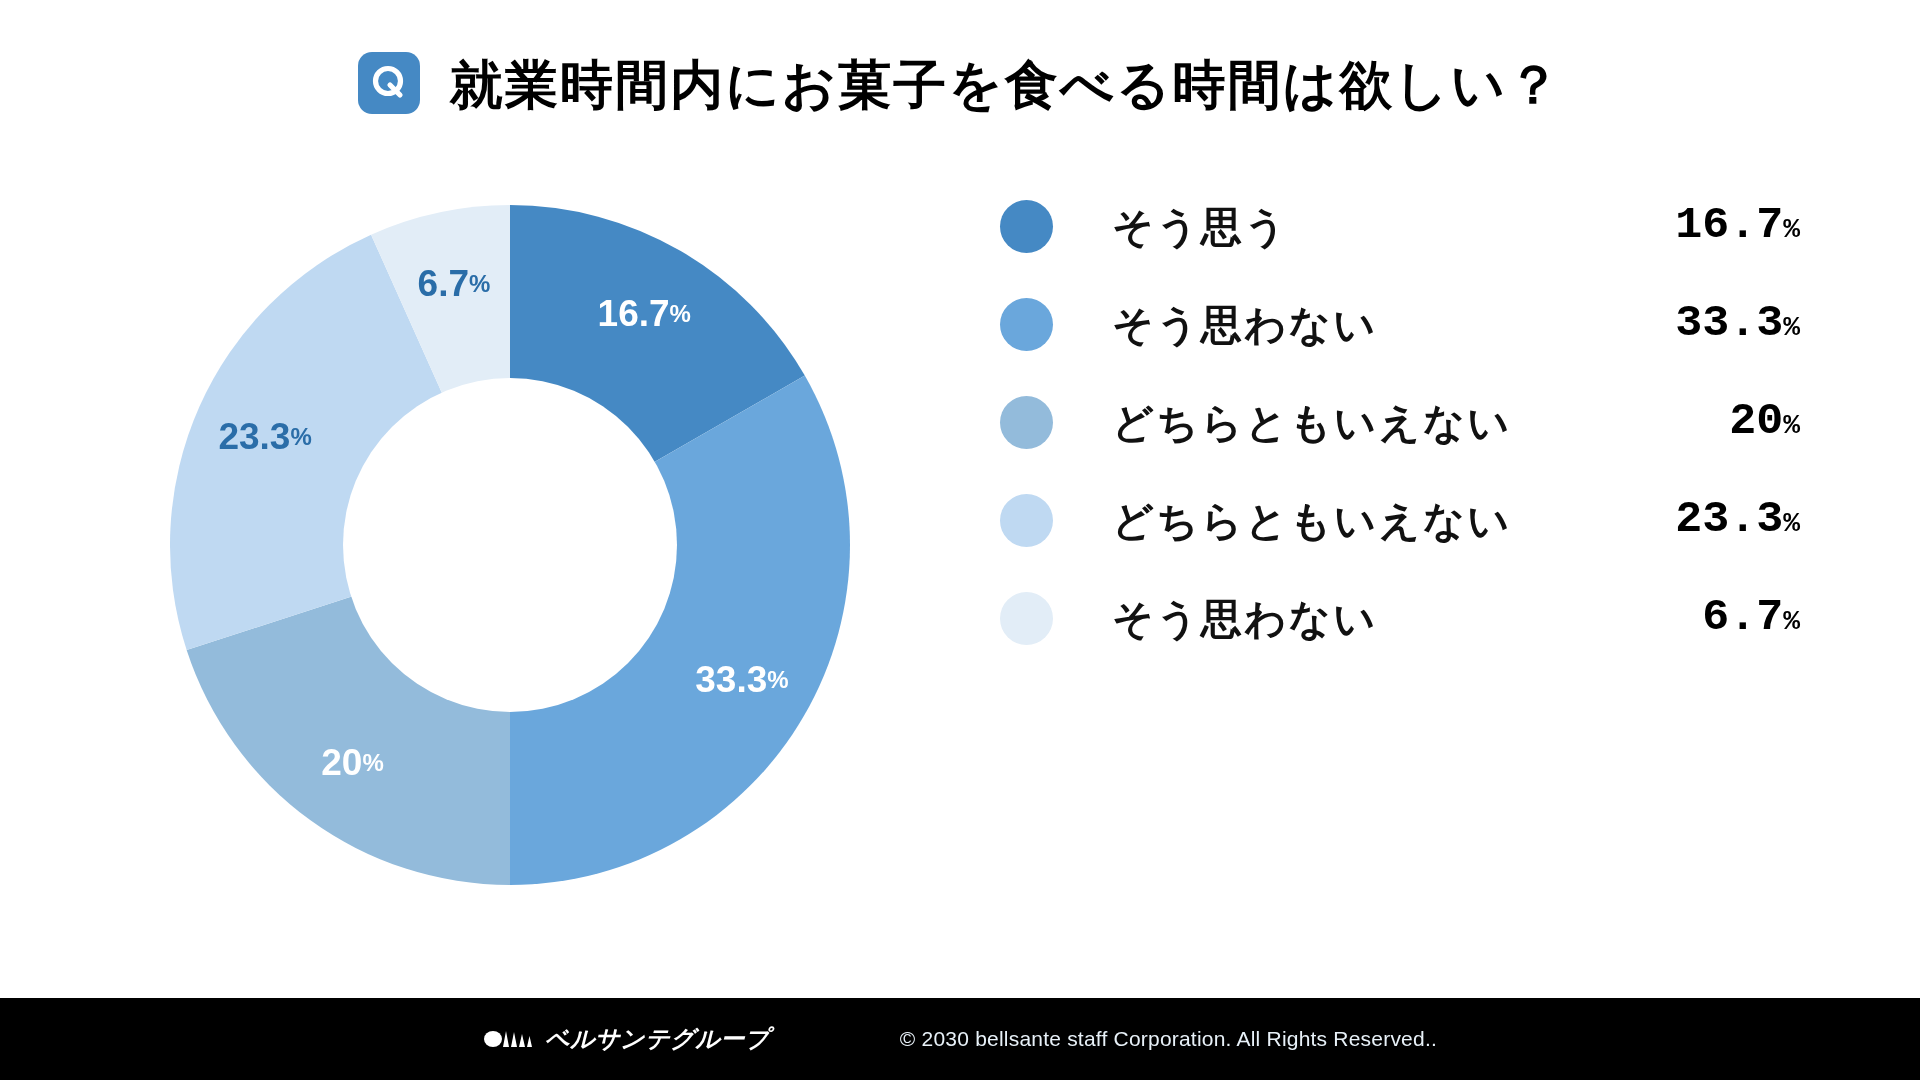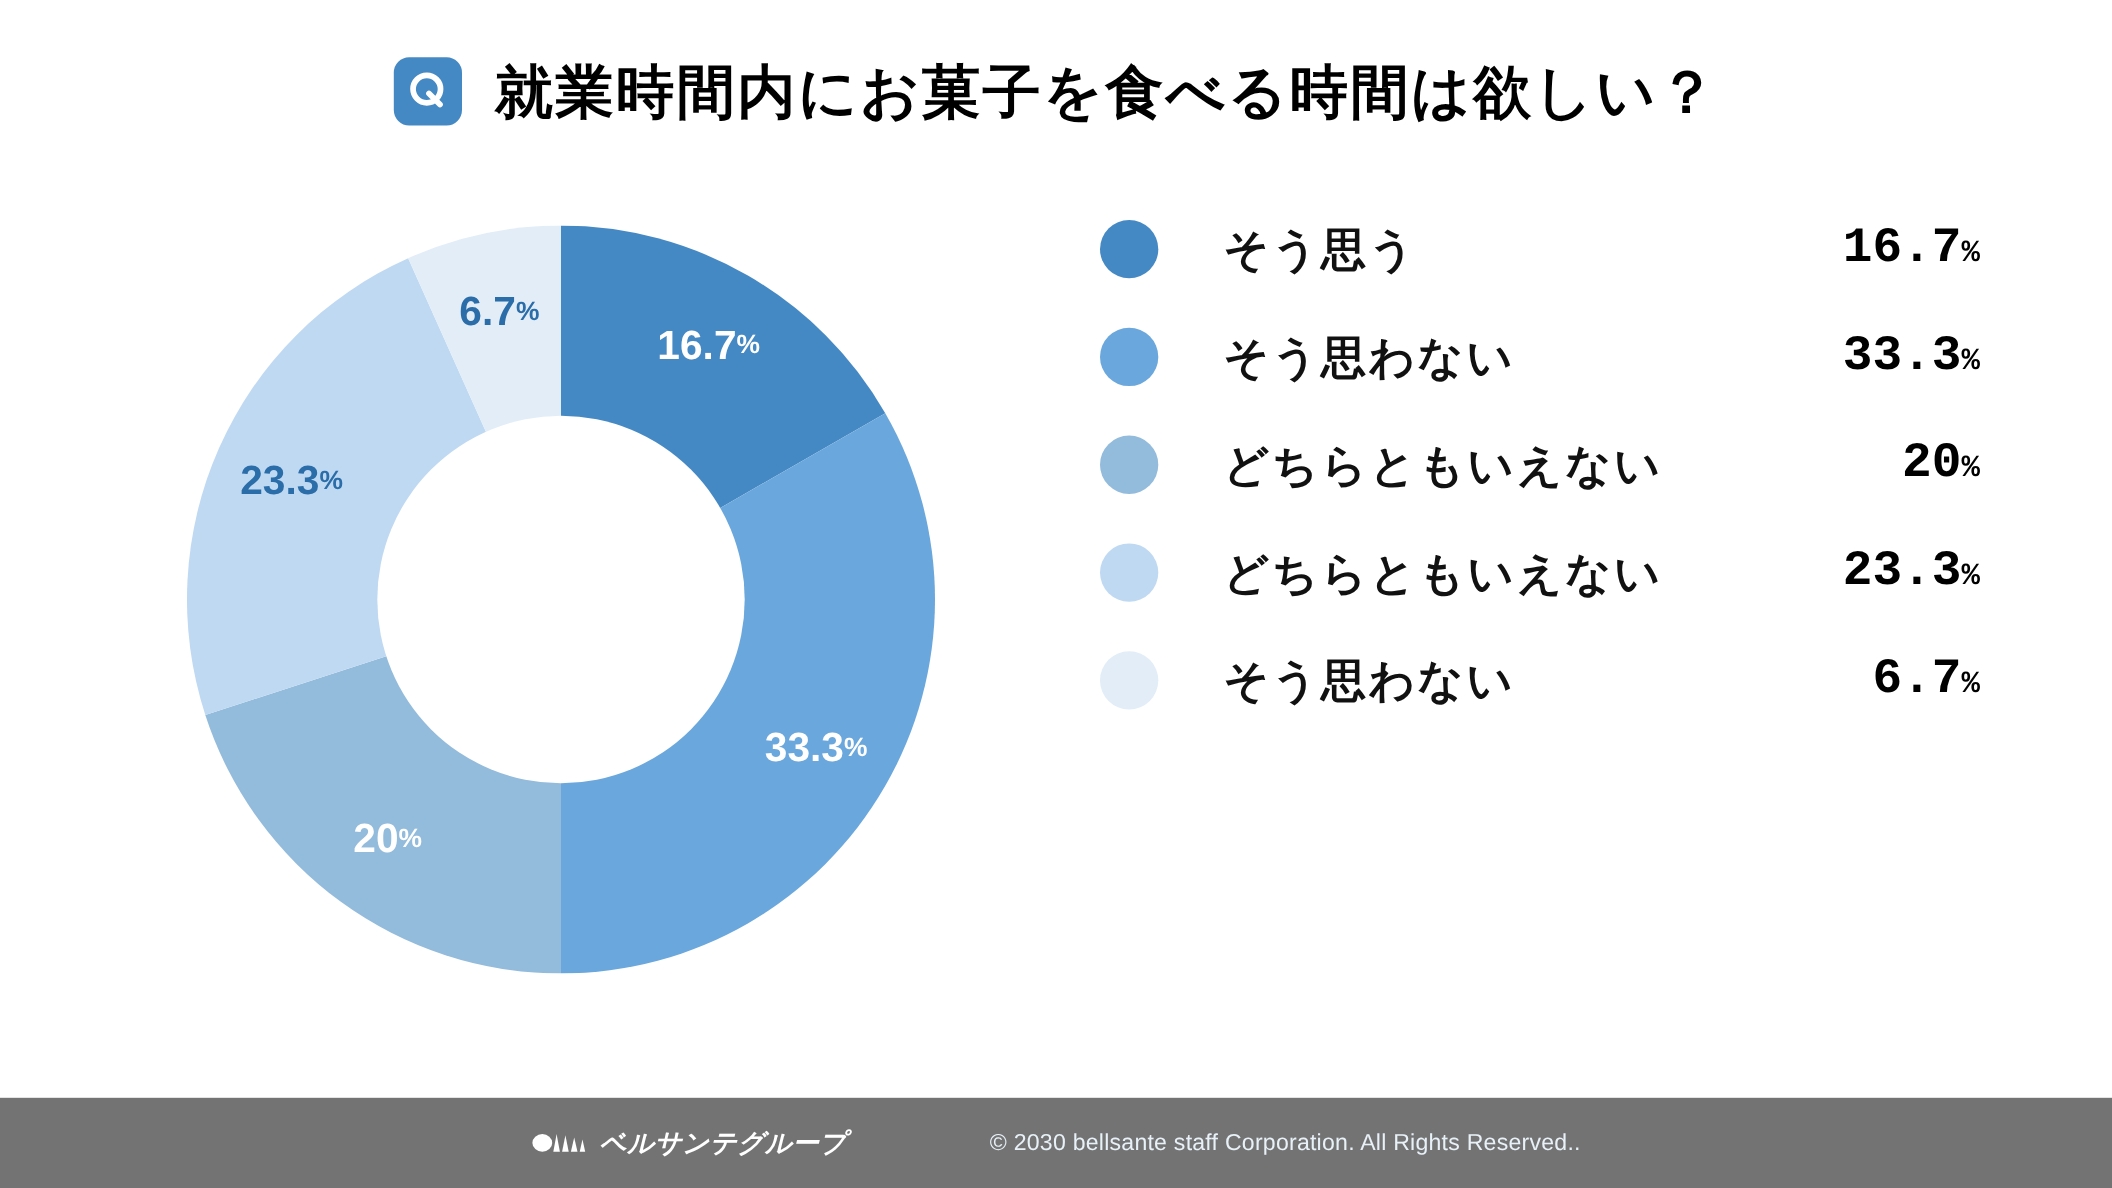--- a/index.html
+++ b/index.html
@@ -95,21 +95,21 @@
     white-space:nowrap;
     min-width:190px;
   }
   .legend-value .pct-sign { font-size:28px; }
 
   
   .footer {
     position:absolute;
     left:0; right:0; bottom:0;
     height:82px;
-    background:#737373;
+    background:#000000;
     display:flex;
     align-items:center;
     justify-content:center;
     gap:130px;
   }
   .footer-logo {
     display:flex;
     align-items:center;
     gap:10px;
   }

